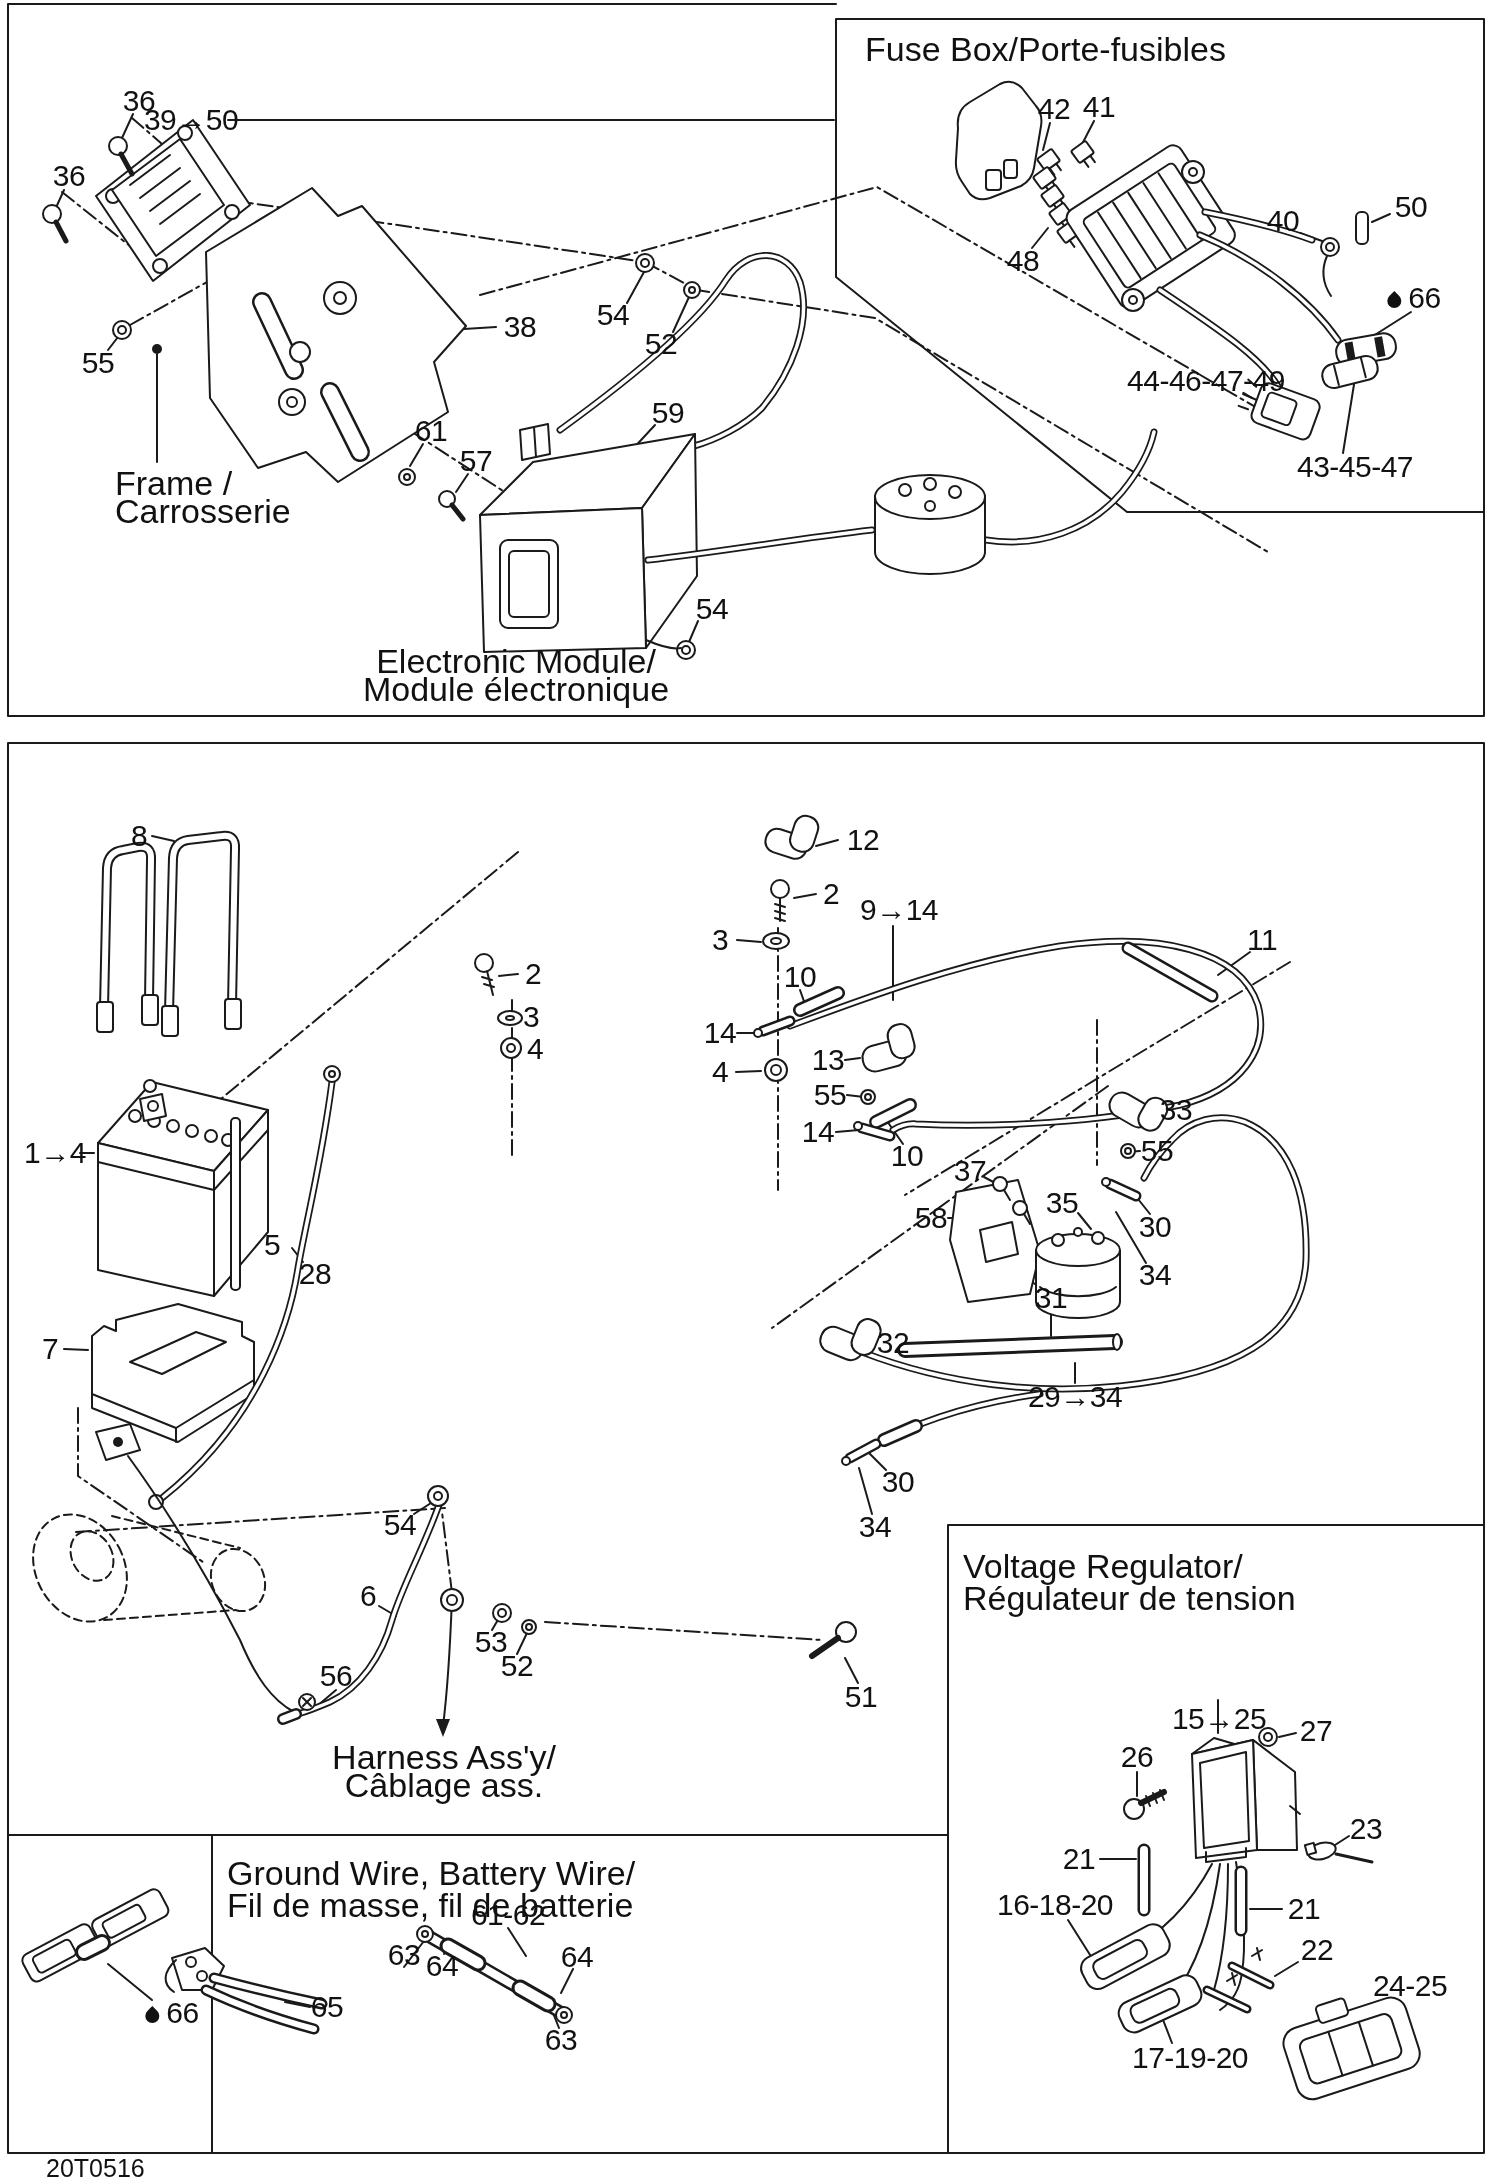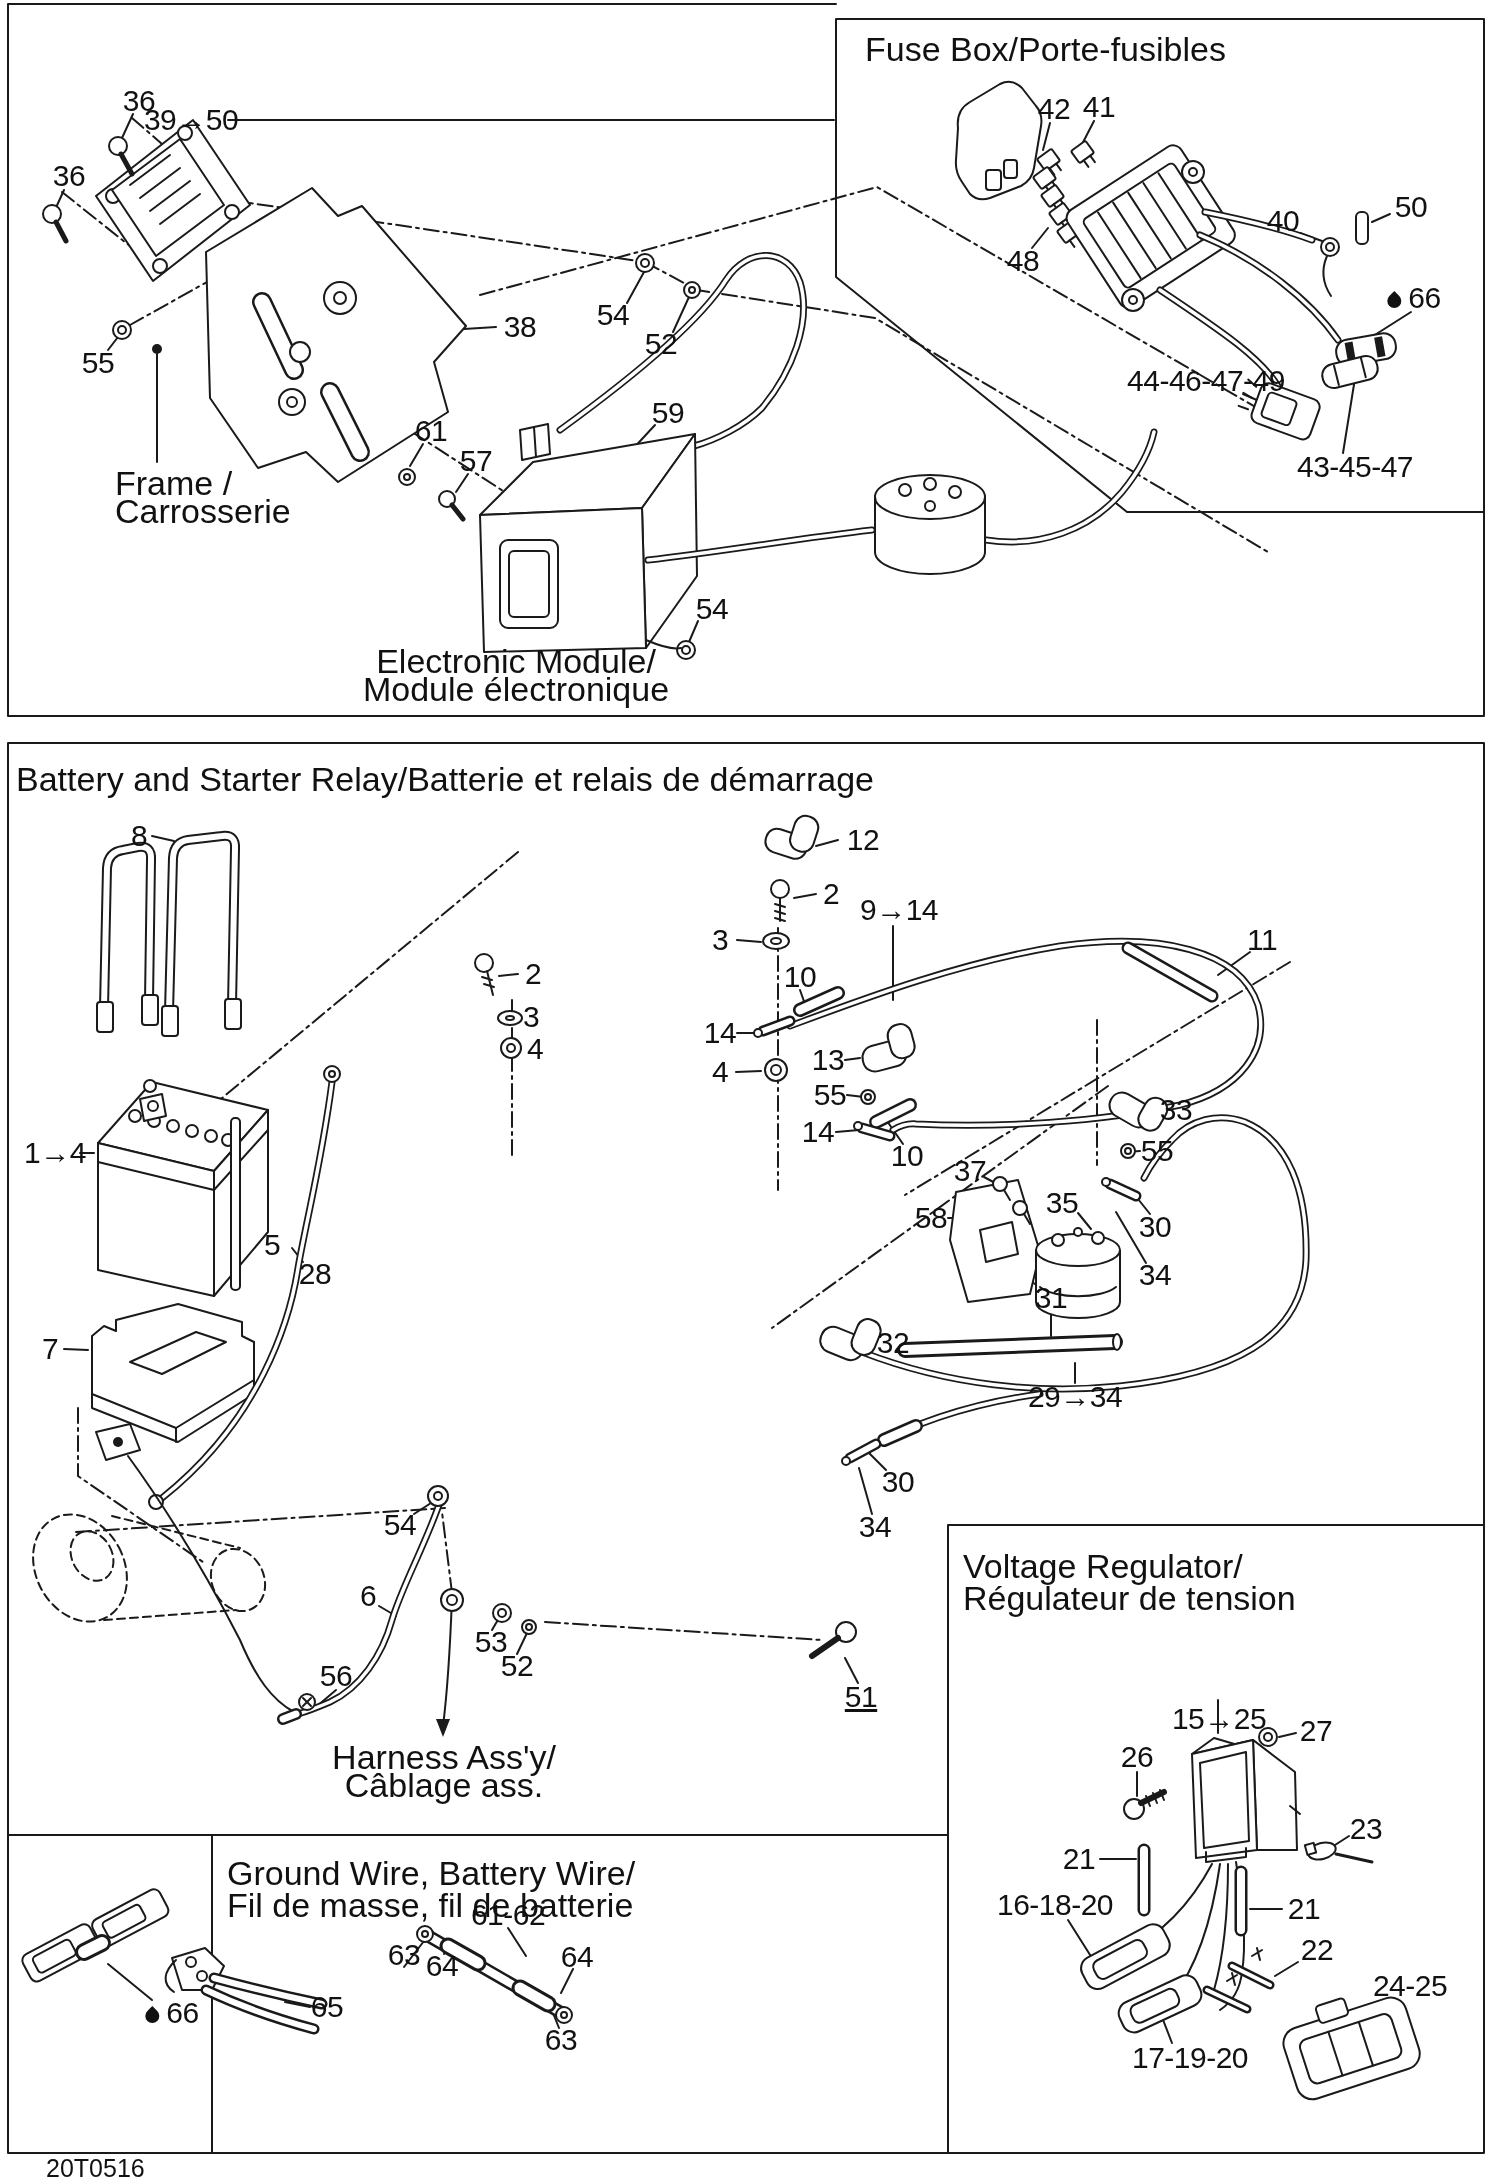--- a/index.html
+++ b/index.html
@@ -586,42 +586,41 @@
       <div class="plabel" style="left: 893px; top: 1343px;">32</div>
       <div class="plabel" style="left: 50px; top: 1349px;">7</div>
       <div class="plabel" style="left: 1075px; top: 1397px;">29→34</div>
       <div class="plabel" style="left: 898px; top: 1482px;">30</div>
       <div class="plabel" style="left: 875px; top: 1527px;">34</div>
       <div class="plabel" style="left: 400px; top: 1525px;">54</div>
       <div class="plabel" style="left: 368px; top: 1596px;">6</div>
       <div class="plabel" style="left: 491px; top: 1642px;">53</div>
       <div class="plabel" style="left: 517px; top: 1666px;">52</div>
       <div class="plabel" style="left: 336px; top: 1676px;">56</div>
-      <div class="plabel" style="left: 861px; top: 1697px; text-decoration: underline;">51</div>
+      <div class="plabel" style="left: 861px; top: 1697px;">51</div>
       <div class="plabel" style="left: 1219px; top: 1684px; margin-top: 35px;">15→25</div>
       <div class="plabel" style="left: 1316px; top: 1731px;">27</div>
       <div class="plabel" style="left: 1137px; top: 1757px;">26</div>
       <div class="plabel" style="left: 1366px; top: 1829px;">23</div>
       <div class="plabel" style="left: 1079px; top: 1859px;">21</div>
       <div class="plabel" style="left: 1055px; top: 1905px; text-align: center;">16-18-20</div>
       <div class="plabel" style="left: 1304px; top: 1909px;">21</div>
       <div class="plabel" style="left: 1317px; top: 1950px;">22</div>
       <div class="plabel" style="left: 1410px; top: 1986px;">24-25</div>
       <div class="plabel" style="left: 1190px; top: 2058px;">17-19-20</div>
       <div class="plabel" style="left: 508px; top: 1915px;">61-62</div>
       <div class="plabel" style="left: 404px; top: 1955px;">63</div>
       <div class="plabel" style="left: 442px; top: 1966px;">64</div>
       <div class="plabel" style="left: 577px; top: 1957px;">64</div>
       <div class="plabel" style="left: 561px; top: 2040px;">63</div>
       <div class="plabel" style="left: 327px; top: 2007px;">65</div>
       <div class="plabel" style="left: 172px; top: 2013px;"><span class="drop"></span>66</div>
     </div>
 
 <div class="stitle" style="left:865px;top:32px">Fuse Box/Porte-fusibles</div>
-<div class="stitle" style="left:16px;top:762px">Battery and Starter Relay/Batterie et relais de démarrage</div>
 <div class="stitle" style="left:963px;top:1549px">Voltage Regulator/</div>
 <div class="stitle" style="left:963px;top:1581px">Régulateur de tension</div>
 <div class="stitle" style="left:227px;top:1856px">Ground Wire, Battery Wire/</div>
 <div class="stitle" style="left:227px;top:1888px">Fil de masse, fil de batterie</div>
 
 <div class="stitle" style="left:115px;top:466px">Frame /</div>
 <div class="stitle" style="left:115px;top:494px">Carrosserie</div>
 <div class="stitle ctr" style="left:516px;top:644px">Electronic Module/</div>
 <div class="stitle ctr" style="left:516px;top:672px">Module électronique</div>
 <div class="stitle ctr" style="left:444px;top:1740px">Harness Ass'y/</div>

